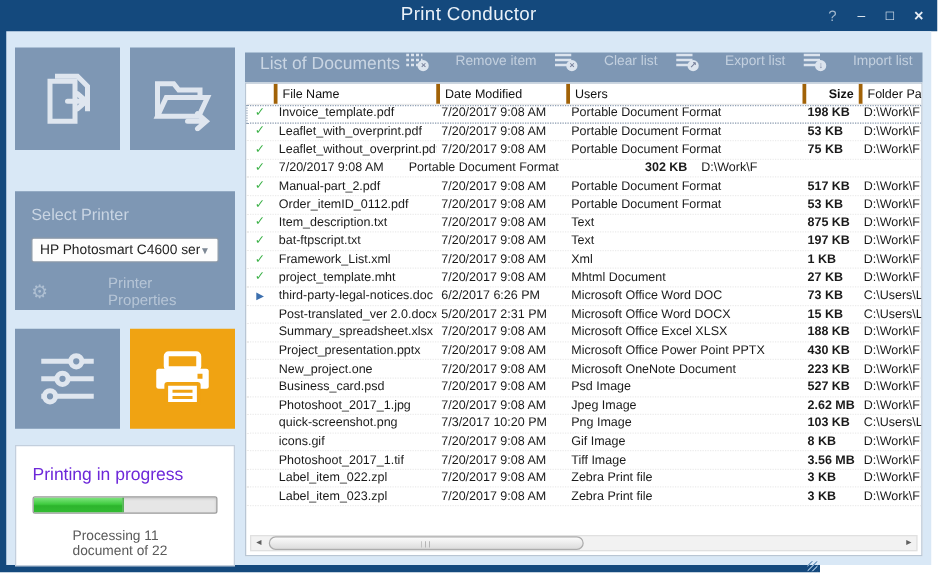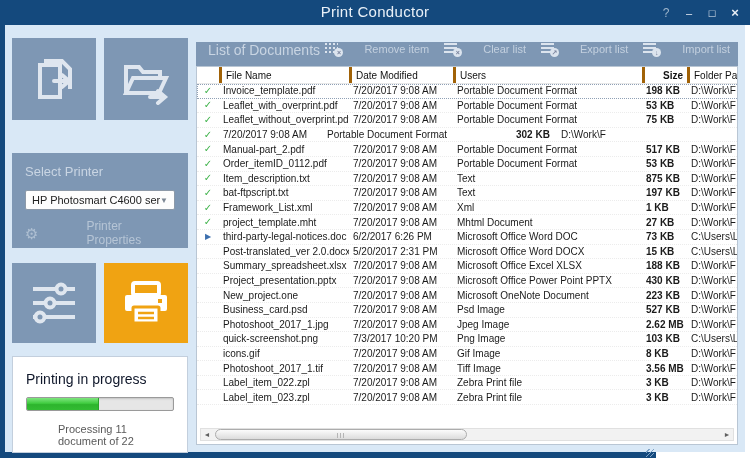--- a/index.html
+++ b/index.html
@@ -36,21 +36,21 @@
   .printer-select { margin-top:11px; height:20px; background:#FDFDFD; border:1px solid #8C99A8;
                     border-radius:2px; display:flex; align-items:center; padding:0 6px; cursor:pointer; }
   .printer-select .sel-text { flex:1; font-size:11px; color:#222; white-space:nowrap; overflow:hidden; }
   .printer-select .caret { color:#7C8794; font-size:8px; }
   .props-row { margin-top:9px; display:flex; align-items:center; justify-content:center; gap:7px;
                color:#B6C5D6; cursor:pointer; }
   .props-row .gear { font-size:15px; line-height:15px; color:#AEBFD2; }
   .props-row .props-label { font-size:12px;margin-left:41px; }
 
   .progress-panel { top:318px; height:97px; background:#FFFFFF; border:1px solid #C3CFDD; padding:14px 13px 0 13px; }
-  .progress-title { color:#0f172a; font-size:14px; }
+  .progress-title { color:#6d28d9; font-size:14px; }
   .progress-track { margin-top:10px; height:14px; background:#E6E6E6; border:1px solid #9A9A9A;
                     border-radius:2px; overflow:hidden; box-shadow:inset 0 1px 2px rgba(0,0,0,.15); }
   .progress-fill { height:100%; background:linear-gradient(#7FE57F 0%, #3FCB3F 45%, #2DB42D 55%, #32BC32 100%);
                    border-right:1px solid #29A329; }
   .progress-status { margin-top:12px; color:#5A5A5A; font-size:11px;padding-left:32px; }
 
   
   .main { position:absolute; left:191px; top:17px; width:542px; height:403px; }
   .list-header { position:absolute; left:0; top:0; width:542px; height:24px; background:#7E97B4;
                  display:flex; align-items:flex-start; padding:0 8px 0 12px; }

